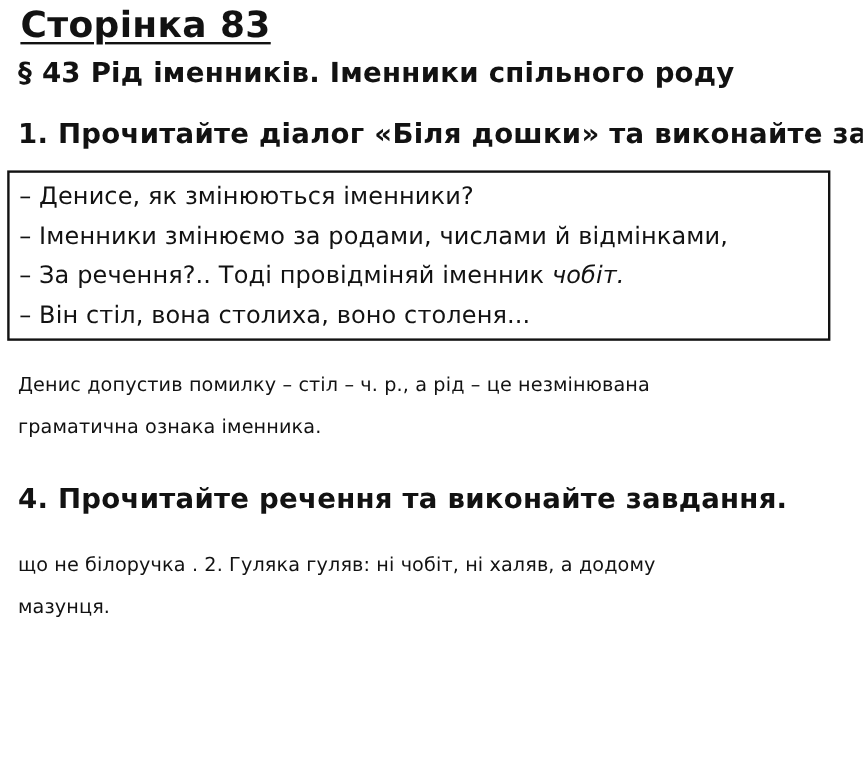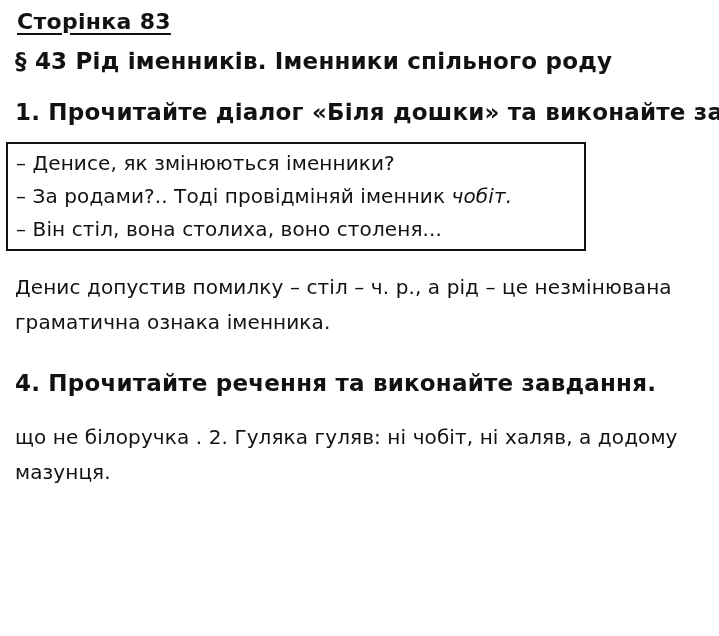--- a/index.html
+++ b/index.html
@@ -14,21 +14,21 @@
     color: #121212;
     font-family: "DejaVu Sans", sans-serif;
   }
   .page {
     box-sizing: border-box;
     width: 719px;
     height: 636px;
     padding: 8px 6px 0 15px;
   }
   .page-title {
-    font-size: 22px;
+    font-size: 30px;
     font-weight: bold;
     line-height: 27px;
     margin: 0 0 14px 2px;
     text-decoration: underline;
     text-decoration-thickness: 2px;
     text-underline-offset: 4px;
     letter-spacing: 0.3px;
   }
   .heading {
     font-size: 23px;
@@ -37,34 +37,34 @@
     letter-spacing: 0.2px;
     margin: 0;
     white-space: nowrap;
   }
   .section-heading { margin-bottom: 26px; }
   .task1-heading   { margin-bottom: 17px; }
   .subtask-a-heading { margin-bottom: 24px; }
   .task2-heading   { margin-bottom: 24px; }
   .dialog-box {
     box-sizing: border-box;
-    width: 580px;
+    width: 686px;
     margin: 0 0 19px -9px;
     border: 2px solid #121212;
     padding: 3px 4px 3px 8px;
     font-size: 20px;
     line-height: 33px;
   }
   .dialog-line {
     white-space: nowrap;
     letter-spacing: 0.1px;
   }
   .italic { font-style: italic; }
   .answer {
-    font-size: 20px;
+    font-size: 16px;
     line-height: 35px;
     letter-spacing: 0.1px;
     margin: 0;
   }
   .answer-a { margin-bottom: 31px; }
   .answer .line {
     display: block;
     white-space: nowrap;
   }
 </style>
@@ -77,21 +77,24 @@
 
   <h2 class="heading section-heading">§ 43 Рід іменників. Іменники спільного роду</h2>
 
   <h3 class="heading task1-heading">1. Прочитайте діалог «Біля дошки» та виконайте завдання.</h3>
 
   <div class="dialog-box">
     <div class="dialog-line">
       <span>– Денисе, як змінюються іменники?</span>
     </div>
     <div class="dialog-line">
-      <span>– За родами?.. Тоді провідміняй іменник </span><span class="italic">чобіт.</span>
+      <span>– Іменники змінюємо за родами, числами й відмінками,</span>
+    </div>
+    <div class="dialog-line">
+      <span>– За речення?.. Тоді провідміняй іменник </span><span class="italic">чобіт.</span>
     </div>
     <div class="dialog-line">
       <span>– Він стіл, вона столиха, воно столеня...</span>
     </div>
   </div>
 
 
   <p class="answer answer-a">
     <span class="line">Денис допустив помилку – стіл – ч. р., а рід – це незмінювана</span>
     <span class="line">граматична ознака іменника.</span>

